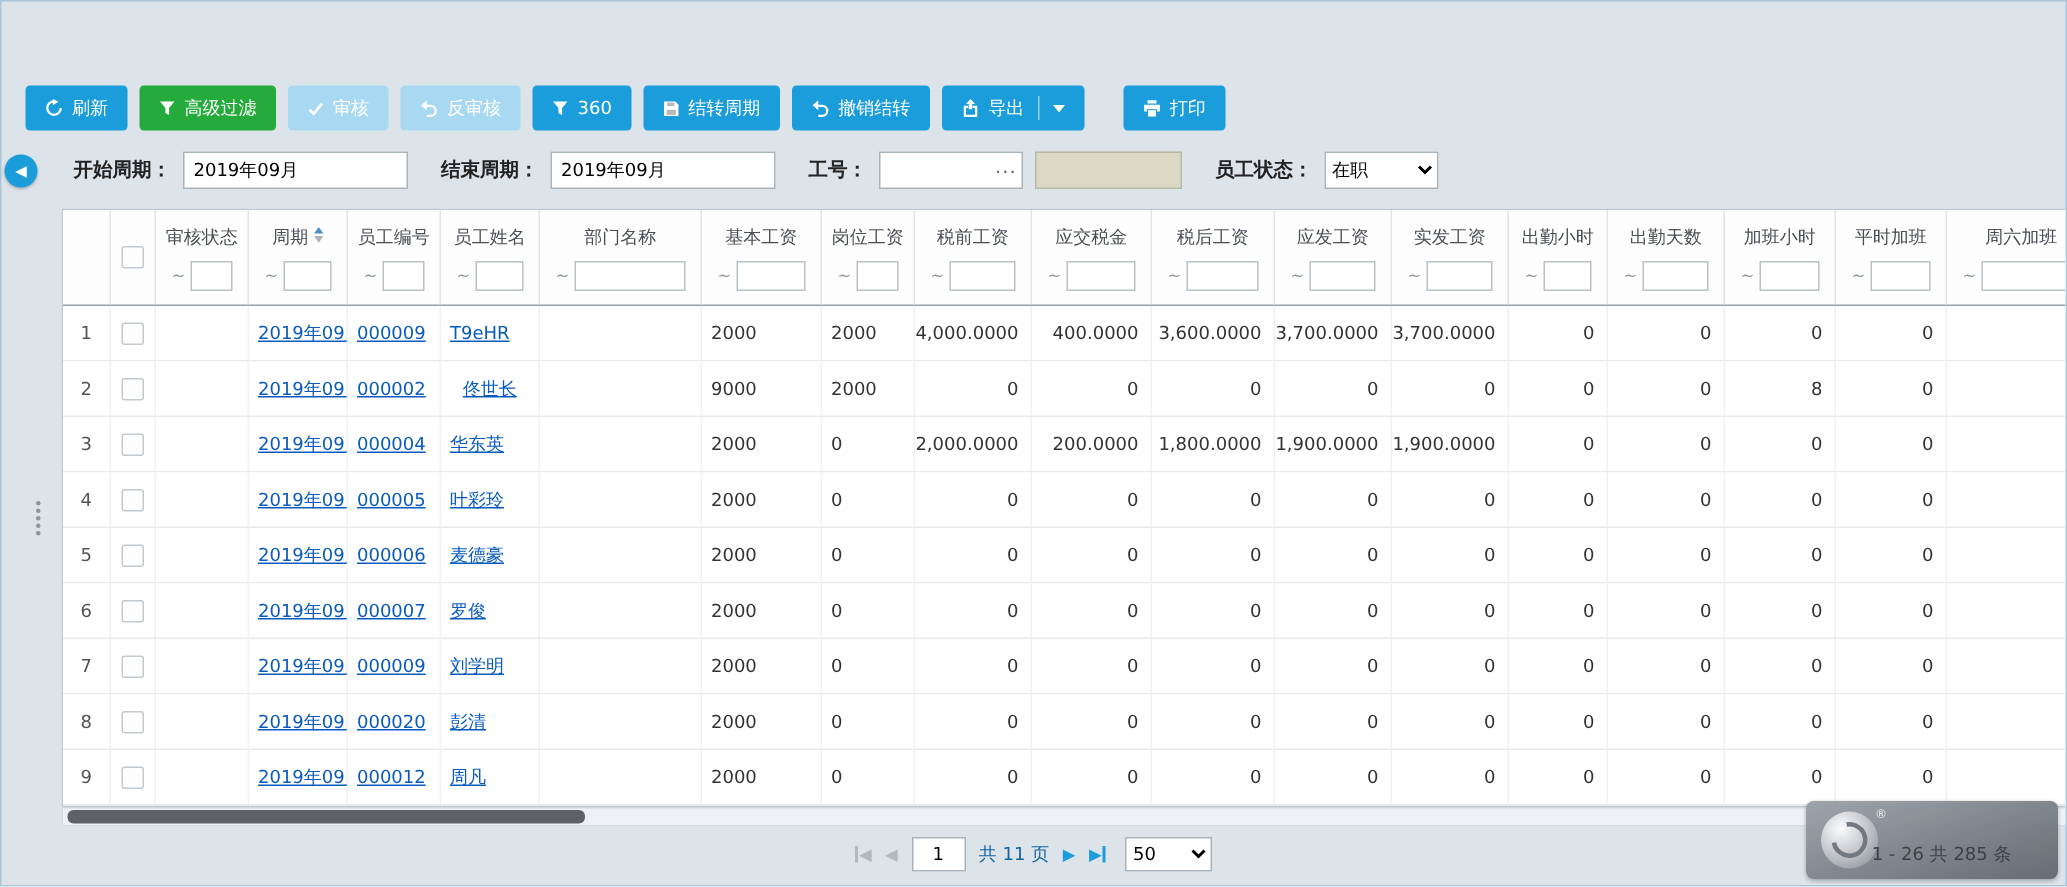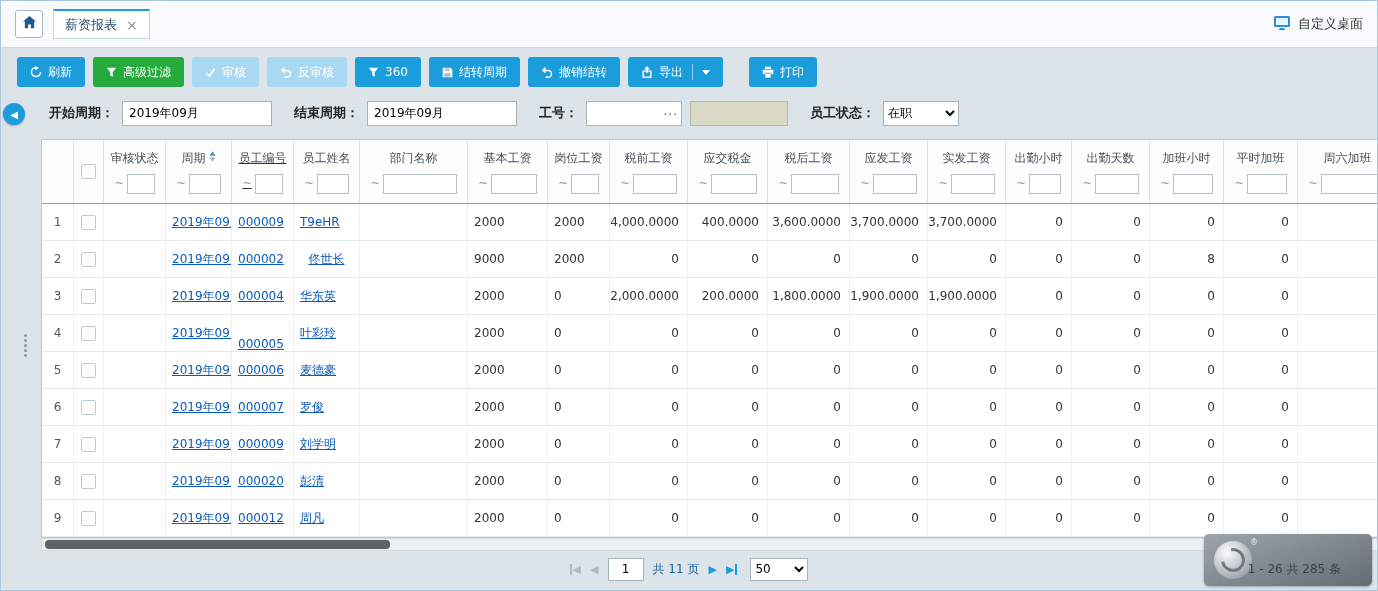--- a/index.html
+++ b/index.html
@@ -78,43 +78,20 @@
   .wm-swirl{position:absolute;left:7px;top:7px;right:7px;bottom:7px;border:3px solid #6d737a;border-left-color:transparent;border-radius:50%;transform:rotate(35deg)}
   .wm-reg{position:absolute;top:-3px;right:-6px;font-size:8px;color:#eceef0}
   .wm-brand{font-size:19px;font-weight:bold;color:#e6e9ec;text-shadow:1px 1px 0 #474d54;letter-spacing:1px;line-height:1.05;white-space:nowrap}
   .wm-sub{font-size:7px;color:#d4d8dc;margin-top:2px;white-space:nowrap;overflow:hidden}
 </style>
 </head>
 <body>
 
 <div class="page">
 
-  <div class="topbar">
-    <div class="home-btn">
-      <span>
-        <svg viewBox="0 0 16 16" width="15" height="15">
-            <path fill="#1d5c8f" d="M8 1l7 6h-2v7h-3.5v-4h-3v4H3V7H1z"></path>
-          </svg>
-      </span>
-    </div>
-    <div class="tab">
-      <span>薪资报表</span>
-      <span class="tab-close">×</span>
-    </div>
-    <div class="topbar-right">
-      <span>
-        <svg viewBox="0 0 18 16" width="18" height="16">
-            <rect x="1" y="1" width="16" height="11" rx="1.5" fill="#2a8fd8"></rect>
-            <rect x="3" y="3" width="12" height="7" fill="#eaf4fb"></rect>
-            <path fill="#2a8fd8" d="M7 13h4l1.5 2h-7z"></path>
-          </svg>
-      </span>
-      <span>自定义桌面</span>
-    </div>
-  </div>
 
   <div class="toolbar" id="toolbar">
       <button class="tbtn blue">
         <span class="ticon">
           <svg viewBox="0 0 16 16" width="12" height="12">
             <path d="M14 8A6 6 0 1 1 8 2" fill="none" stroke="currentColor" stroke-width="2"></path>
             <path d="M7 0l5 2.5L7 5.5z" fill="currentColor"></path>
           </svg>
         </span>
         <span>刷新</span>
@@ -245,21 +222,21 @@
               <span><svg viewBox="0 0 8 12" width="7" height="11">
                   <path fill="#4d8fc0" d="M4 0l3.5 5h-7z"></path>
                   <path fill="#aab2ba" d="M4 12L.5 7h7z"></path>
                 </svg></span>
             </div>
             <div class="hfilterline">
               <span class="tilde">~</span>
               <input class="hfilter" style="width: 32px;">
             </div>
           </div>
-          <div class="hcell" style="width: 62px; text-decoration: underline;">
+          <div class="hcell" style="width: 62px;">
             <div class="hlabelline">
               <span class="hlabel">员工编号</span>
             </div>
             <div class="hfilterline">
               <span class="tilde">~</span>
               <input class="hfilter" style="width: 28px;">
             </div>
           </div>
           <div class="hcell" style="width: 66px;">
             <div class="hlabelline">
@@ -478,21 +455,21 @@
           </div>
           <div class="grow">
             <div class="gcell rownum" style="width: 32px;">4</div>
             <div class="gcell center" style="width: 30px;">
               <input type="checkbox" class="cb" style="">
             </div>
             <div class="gcell" style="width: 62px;"></div>
             <div class="gcell" style="width: 66px;">
               <a href="#" class="cell-link">2019年09月</a>
             </div>
-            <div class="gcell" style="width: 62px; align-items: flex-end;">
+            <div class="gcell" style="width: 62px;">
               <a href="#" class="cell-link">000005</a>
             </div>
             <div class="gcell" style="width: 66px;">
               <a href="#" class="cell-link">叶彩玲</a>
             </div>
             <div class="gcell" style="width: 108px;"></div>
             <div class="gcell" style="width: 80px;">2000</div>
             <div class="gcell" style="width: 62px;">0</div>
             <div class="gcell right" style="width: 78px;">0</div>
             <div class="gcell right" style="width: 80px;">0</div>

